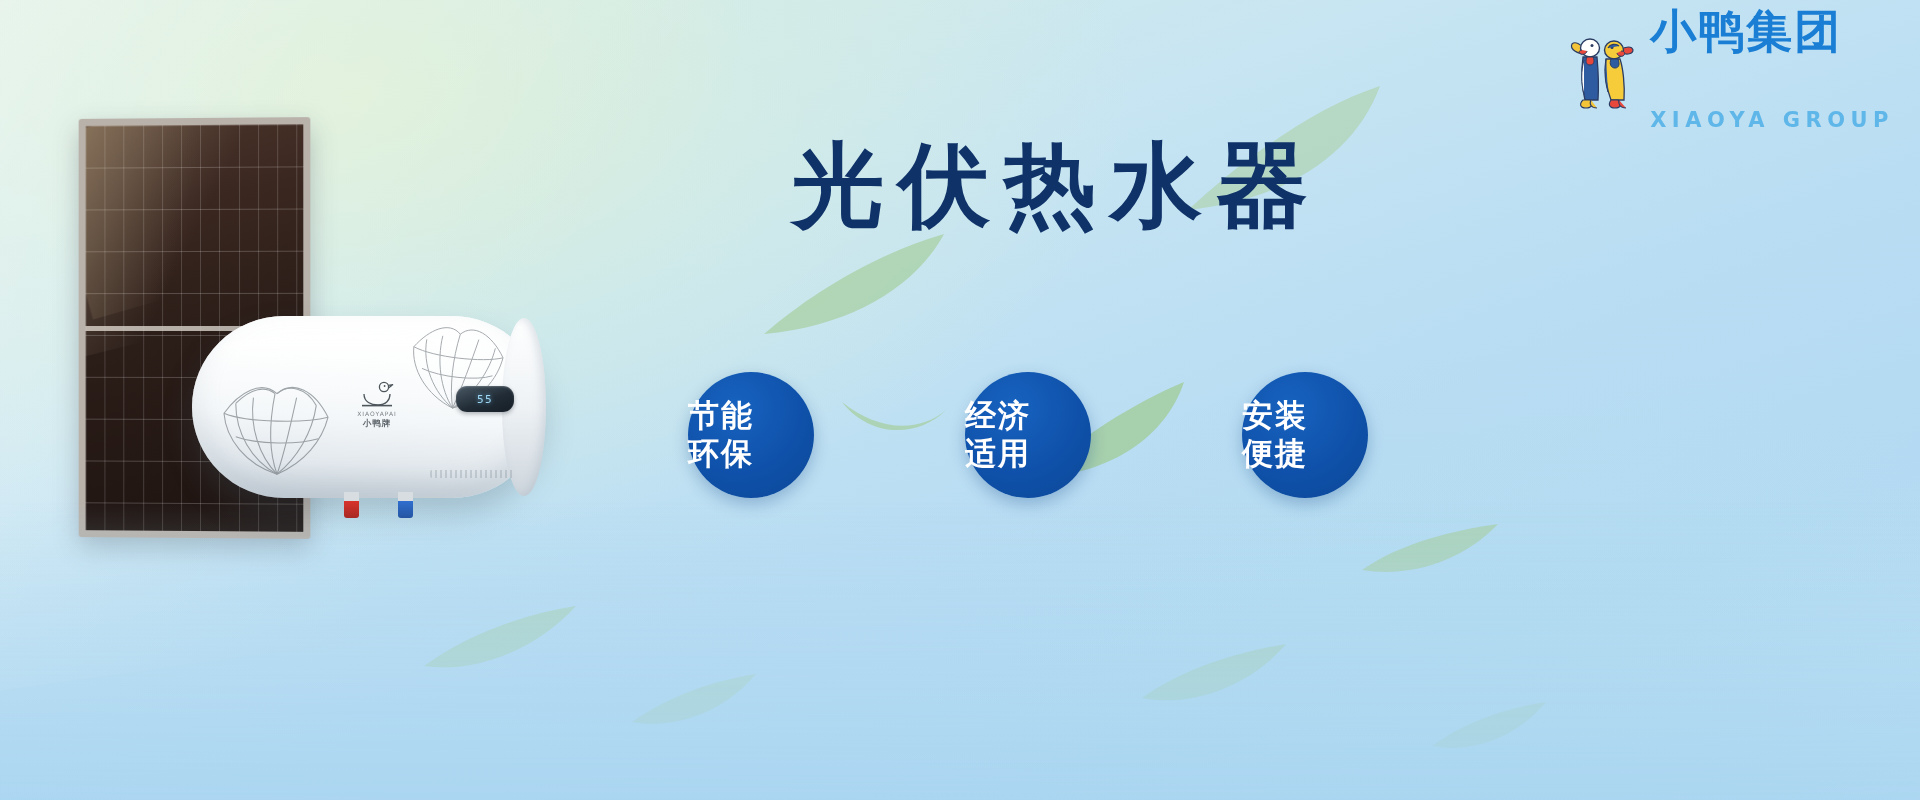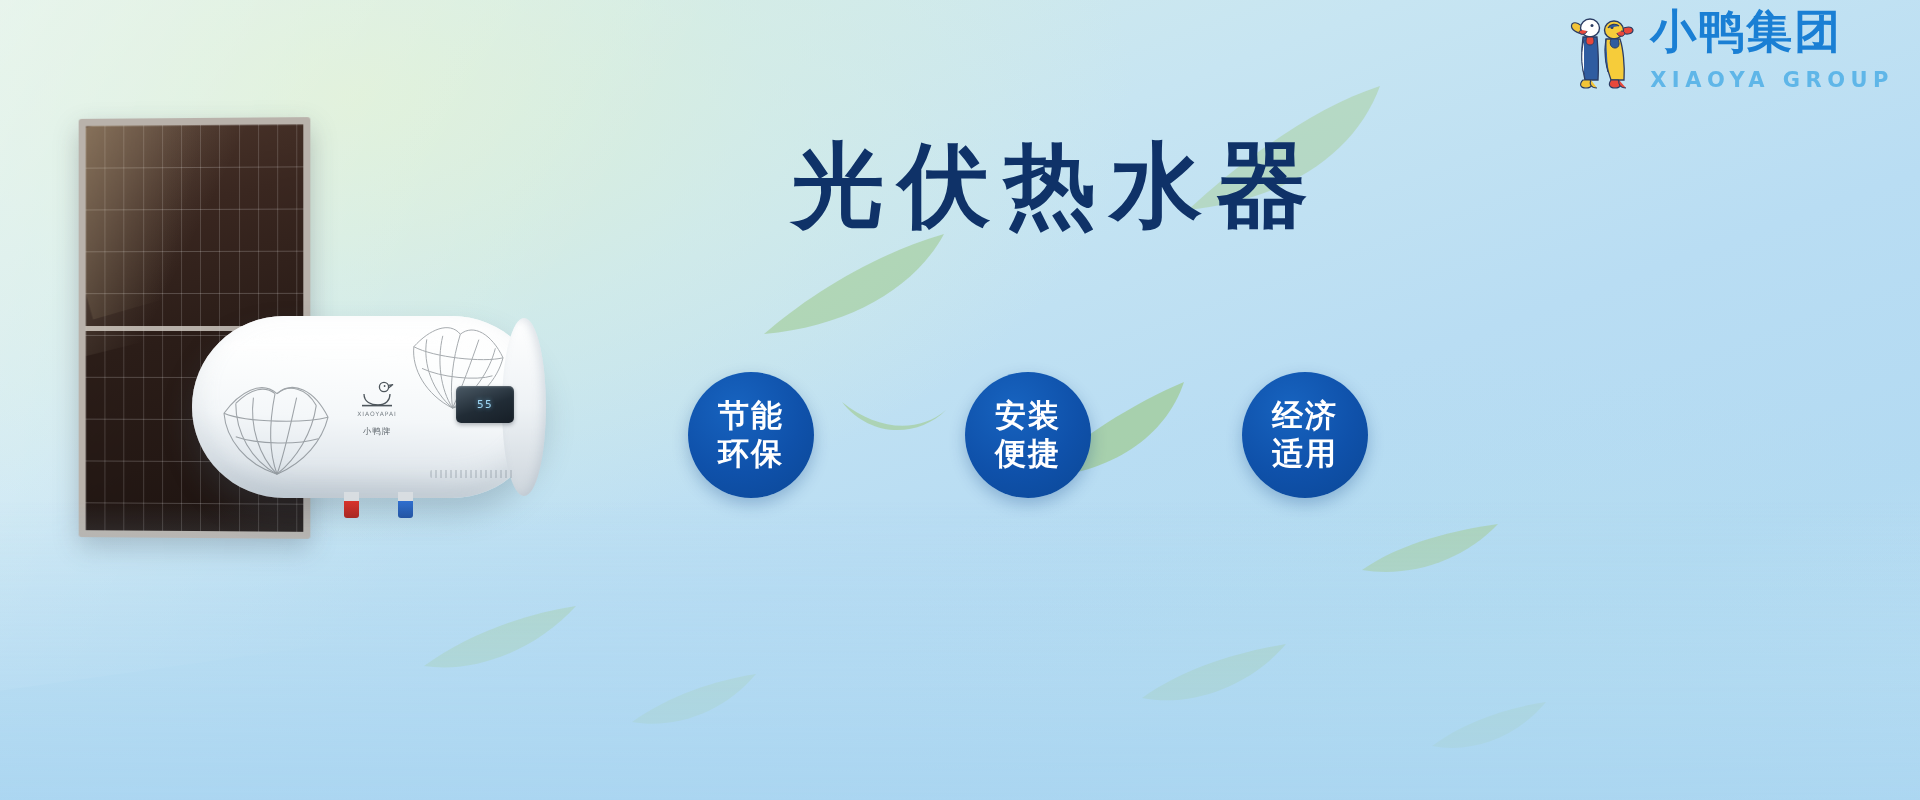--- a/index.html
+++ b/index.html
@@ -25,21 +25,21 @@
   }
   .bottom-haze{
     position:absolute;left:0;bottom:0;width:1920px;height:300px;
     background:linear-gradient(180deg, rgba(178,218,242,0) 0%, rgba(173,215,241,.55) 60%, rgba(168,212,240,.8) 100%);
     pointer-events:none;
   }
 
   
   .logo{position:absolute;right:26px;top:8px;display:flex;align-items:center;gap:10px;}
   .logo-ducks{width:72px;height:80px;position:relative;}
-  .logo-text{display:flex;flex-direction:column;align-items:flex-start;line-height:1;}
+  .logo-text{display:flex;flex-direction:column;align-items:flex-start;line-height:1;gap:40px;}
   .logo-cn{
     font-size:46px;font-weight:700;color:#1a7fd4;letter-spacing:2px;
     font-family:"DejaVu Sans","Liberation Sans",sans-serif;
   }
   .logo-en{
     font-size:21px;font-weight:600;color:#5fb6e8;letter-spacing:5.5px;margin-top:16px;
   }
 
   
   .panel-wrap{
@@ -95,23 +95,23 @@
   .flower{
     position:absolute;width:118px;height:108px;opacity:.62;
   }
   .flower-a{left:26px;top:58px;}
   .flower-b{left:206px;top:-4px;transform:scale(.88) rotate(6deg);}
   .brand-mark{
     position:absolute;left:152px;top:62px;width:66px;height:60px;
     display:flex;flex-direction:column;align-items:center;justify-content:flex-start;
   }
   .brand-en{font-size:6px;letter-spacing:1px;color:#7b8389;margin-top:2px;}
-  .brand-cn{font-size:8.5px;letter-spacing:1px;color:#5d656b;font-weight:400;margin-top:9px;}
+  .brand-cn{font-size:8.5px;letter-spacing:1px;color:#5d656b;font-weight:700;margin-top:1px;}
   .display{
-    position:absolute;left:264px;top:70px;width:58px;height:37px;border-radius:5px;
+    position:absolute;left:264px;top:70px;width:58px;height:26px;border-radius:11px;
     background:linear-gradient(160deg,#4b5a66,#212c36 55%,#161e26);
     box-shadow:inset 0 1px 2px rgba(255,255,255,.22), 0 2px 4px rgba(40,50,60,.35);
     display:flex;align-items:center;justify-content:center;
   }
   .display-digits{
     color:#9fd8f5;font-size:11px;letter-spacing:1.5px;
     font-family:"DejaVu Sans Mono","Liberation Mono",monospace;text-shadow:0 0 4px rgba(120,200,240,.8);
   }
   .pipe{position:absolute;width:15px;height:26px;border-radius:0 0 3px 3px;top:176px;}
   .pipe-hot{left:152px;background:linear-gradient(180deg,#d8dde1 0%,#d8dde1 34%,#d9342c 34%,#a81f18 100%);}
@@ -135,21 +135,21 @@
   }
 
   
   .badges{
     position:absolute;left:688px;top:372px;width:680px;
     display:flex;justify-content:space-between;align-items:center;
   }
   .badge{
     width:126px;height:126px;border-radius:50%;
     background:radial-gradient(circle at 38% 28%, #1763bf 0%, #0f51aa 55%, #0b4796 100%);
-    display:flex;flex-direction:column;align-items:center;justify-content:center;
+    display:flex;flex-direction:column;align-items:flex-start;justify-content:center;
     color:#ffffff;font-size:31px;font-weight:700;line-height:1.22;letter-spacing:2px;
     box-shadow:0 6px 16px rgba(12,62,128,.28);
   }
   .badge span{display:block;}
 
   
   .leaf{position:absolute;pointer-events:none;}
 </style>
 </head>
 <body>
@@ -259,26 +259,26 @@
   <div class="copy">
     <h1 class="headline">光伏热水器</h1>
   </div>
 
   <div class="badges">
     <div class="badge">
       <span>节能</span>
       <span>环保</span>
     </div>
     <div class="badge">
+      <span>经济</span>
+      <span>适用</span>
+    </div>
+    <div class="badge">
       <span>安装</span>
       <span>便捷</span>
-    </div>
-    <div class="badge">
-      <span>经济</span>
-      <span>适用</span>
     </div>
   </div>
 
   <div class="logo">
     <div class="logo-ducks">
       <svg width="72" height="80" viewBox="0 0 72 80">
 
         <g>
           <path d="M14 24 C6 22 2 18 4 14 C7 11 13 14 16 19" fill="#f3c437" stroke="#2b3c63" stroke-width="1.2"></path>
           <ellipse cx="22" cy="18" rx="9.5" ry="9" fill="#ffffff" stroke="#2b3c63" stroke-width="1.4"></ellipse>

